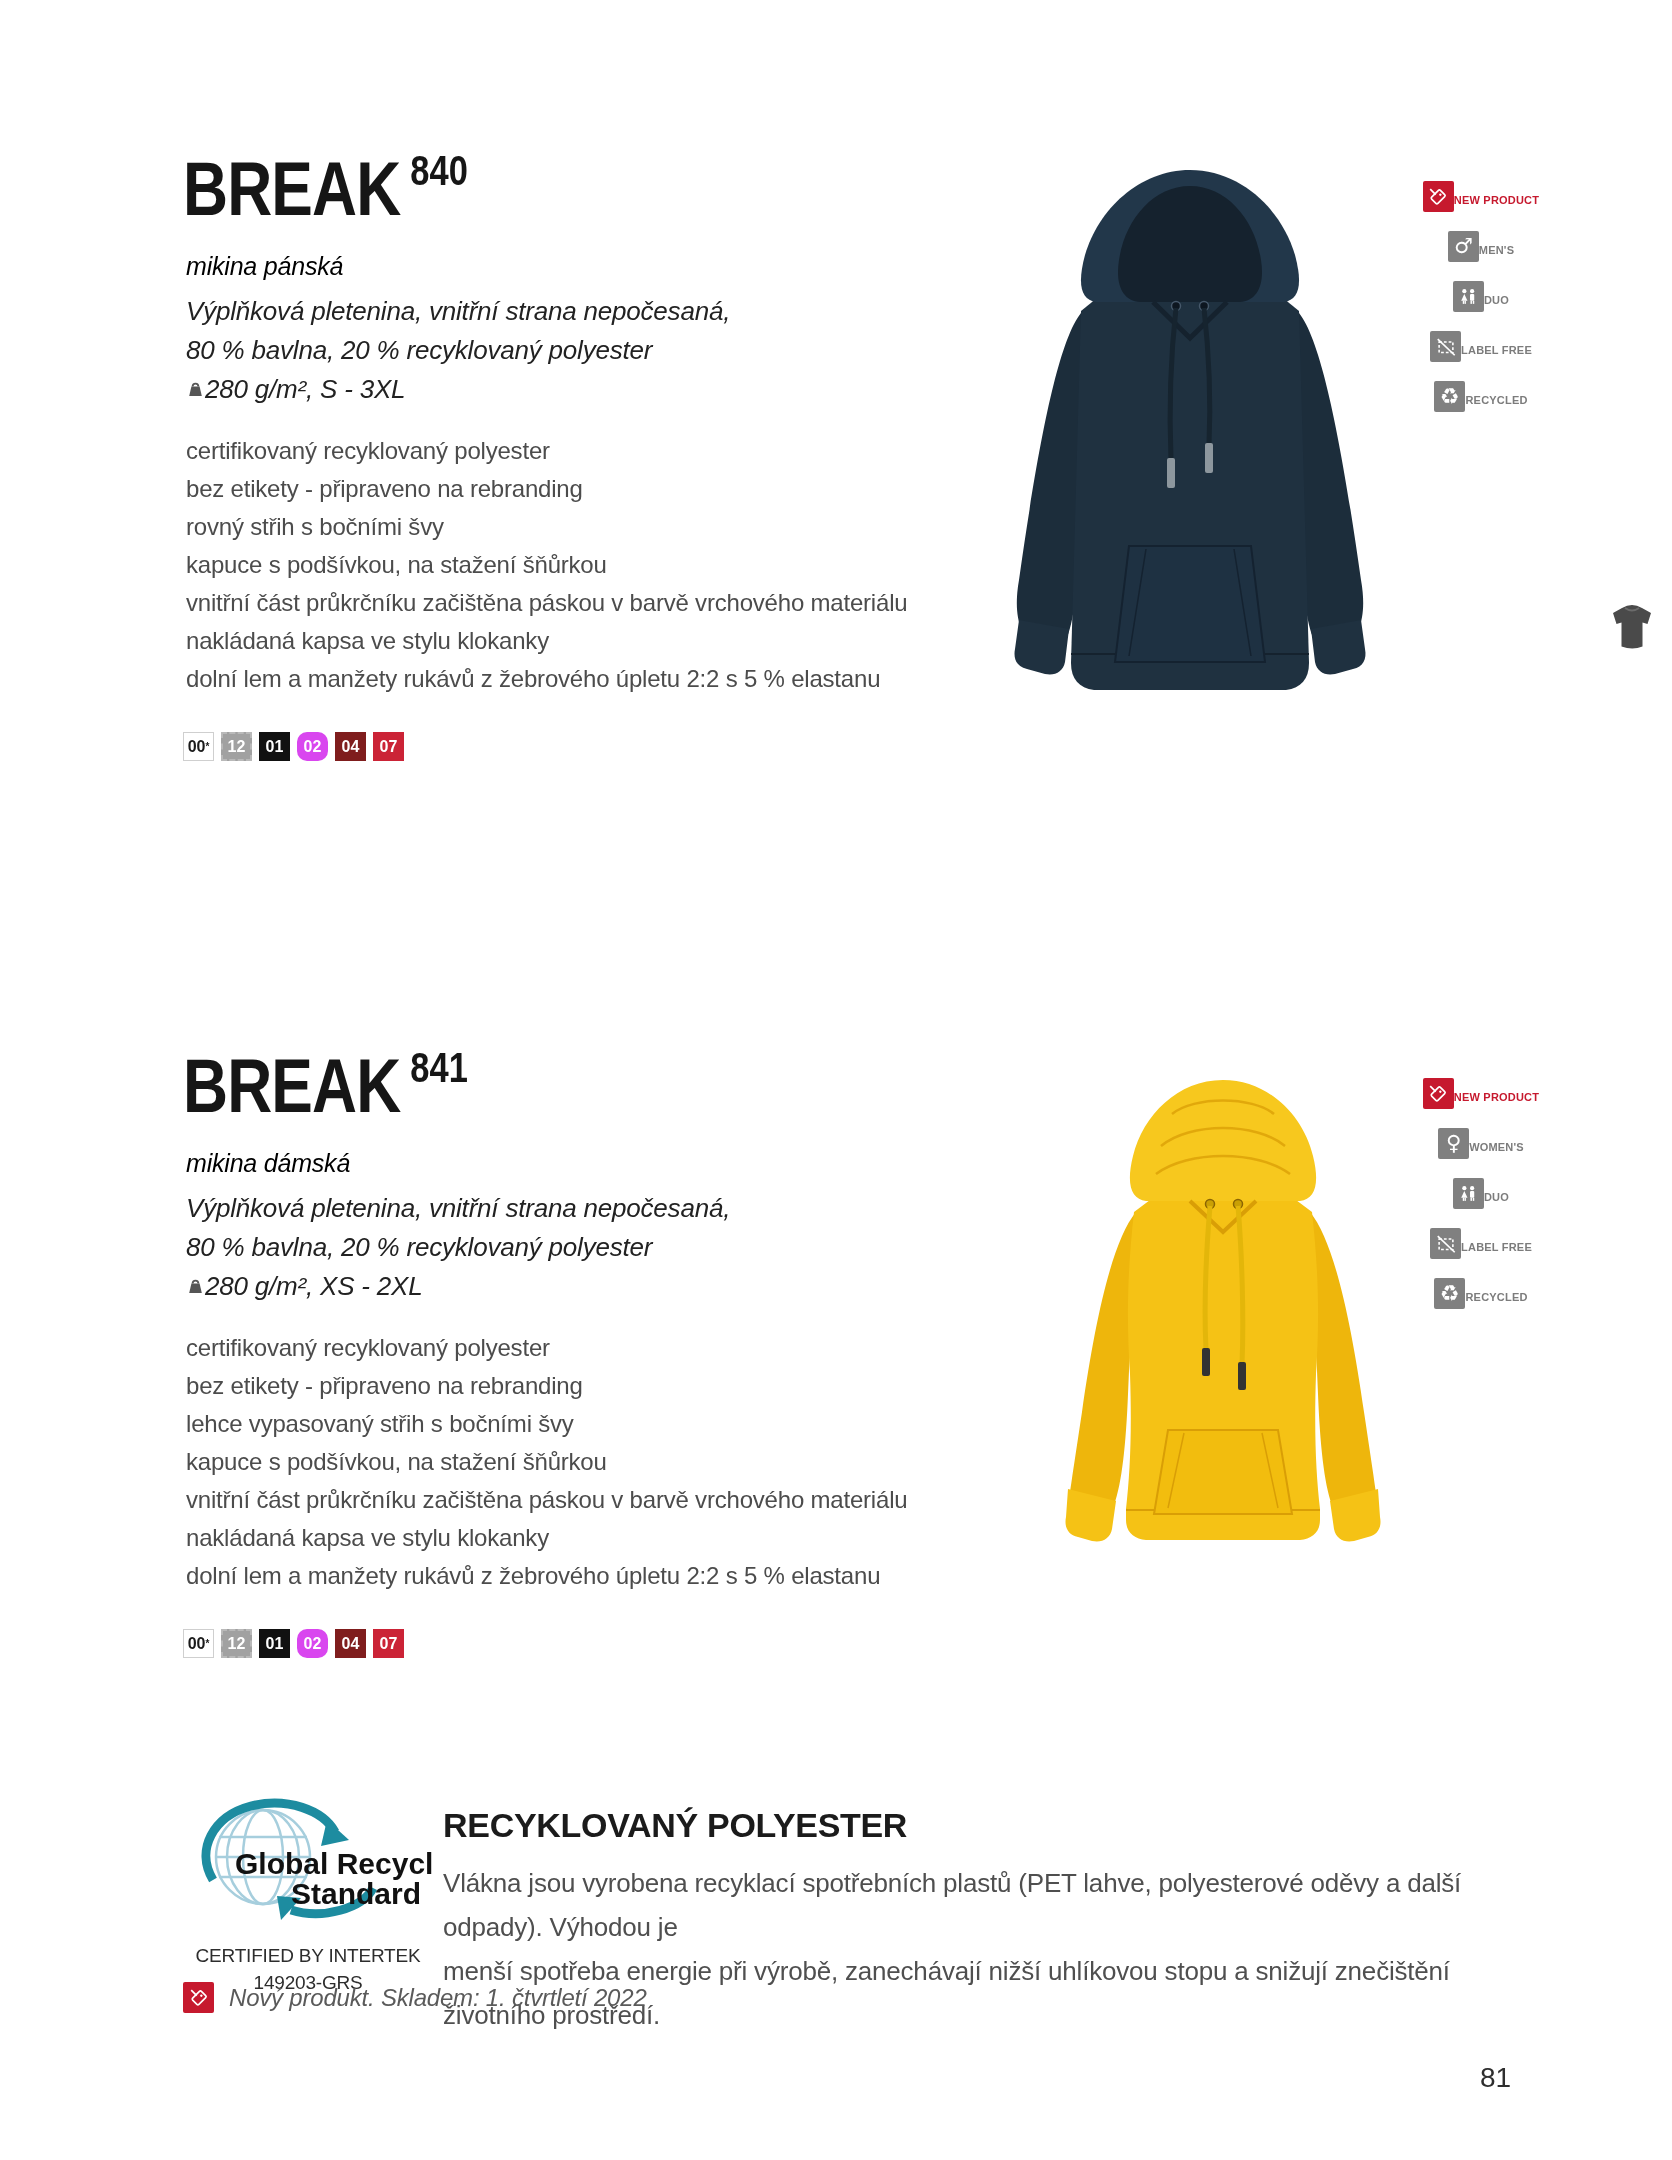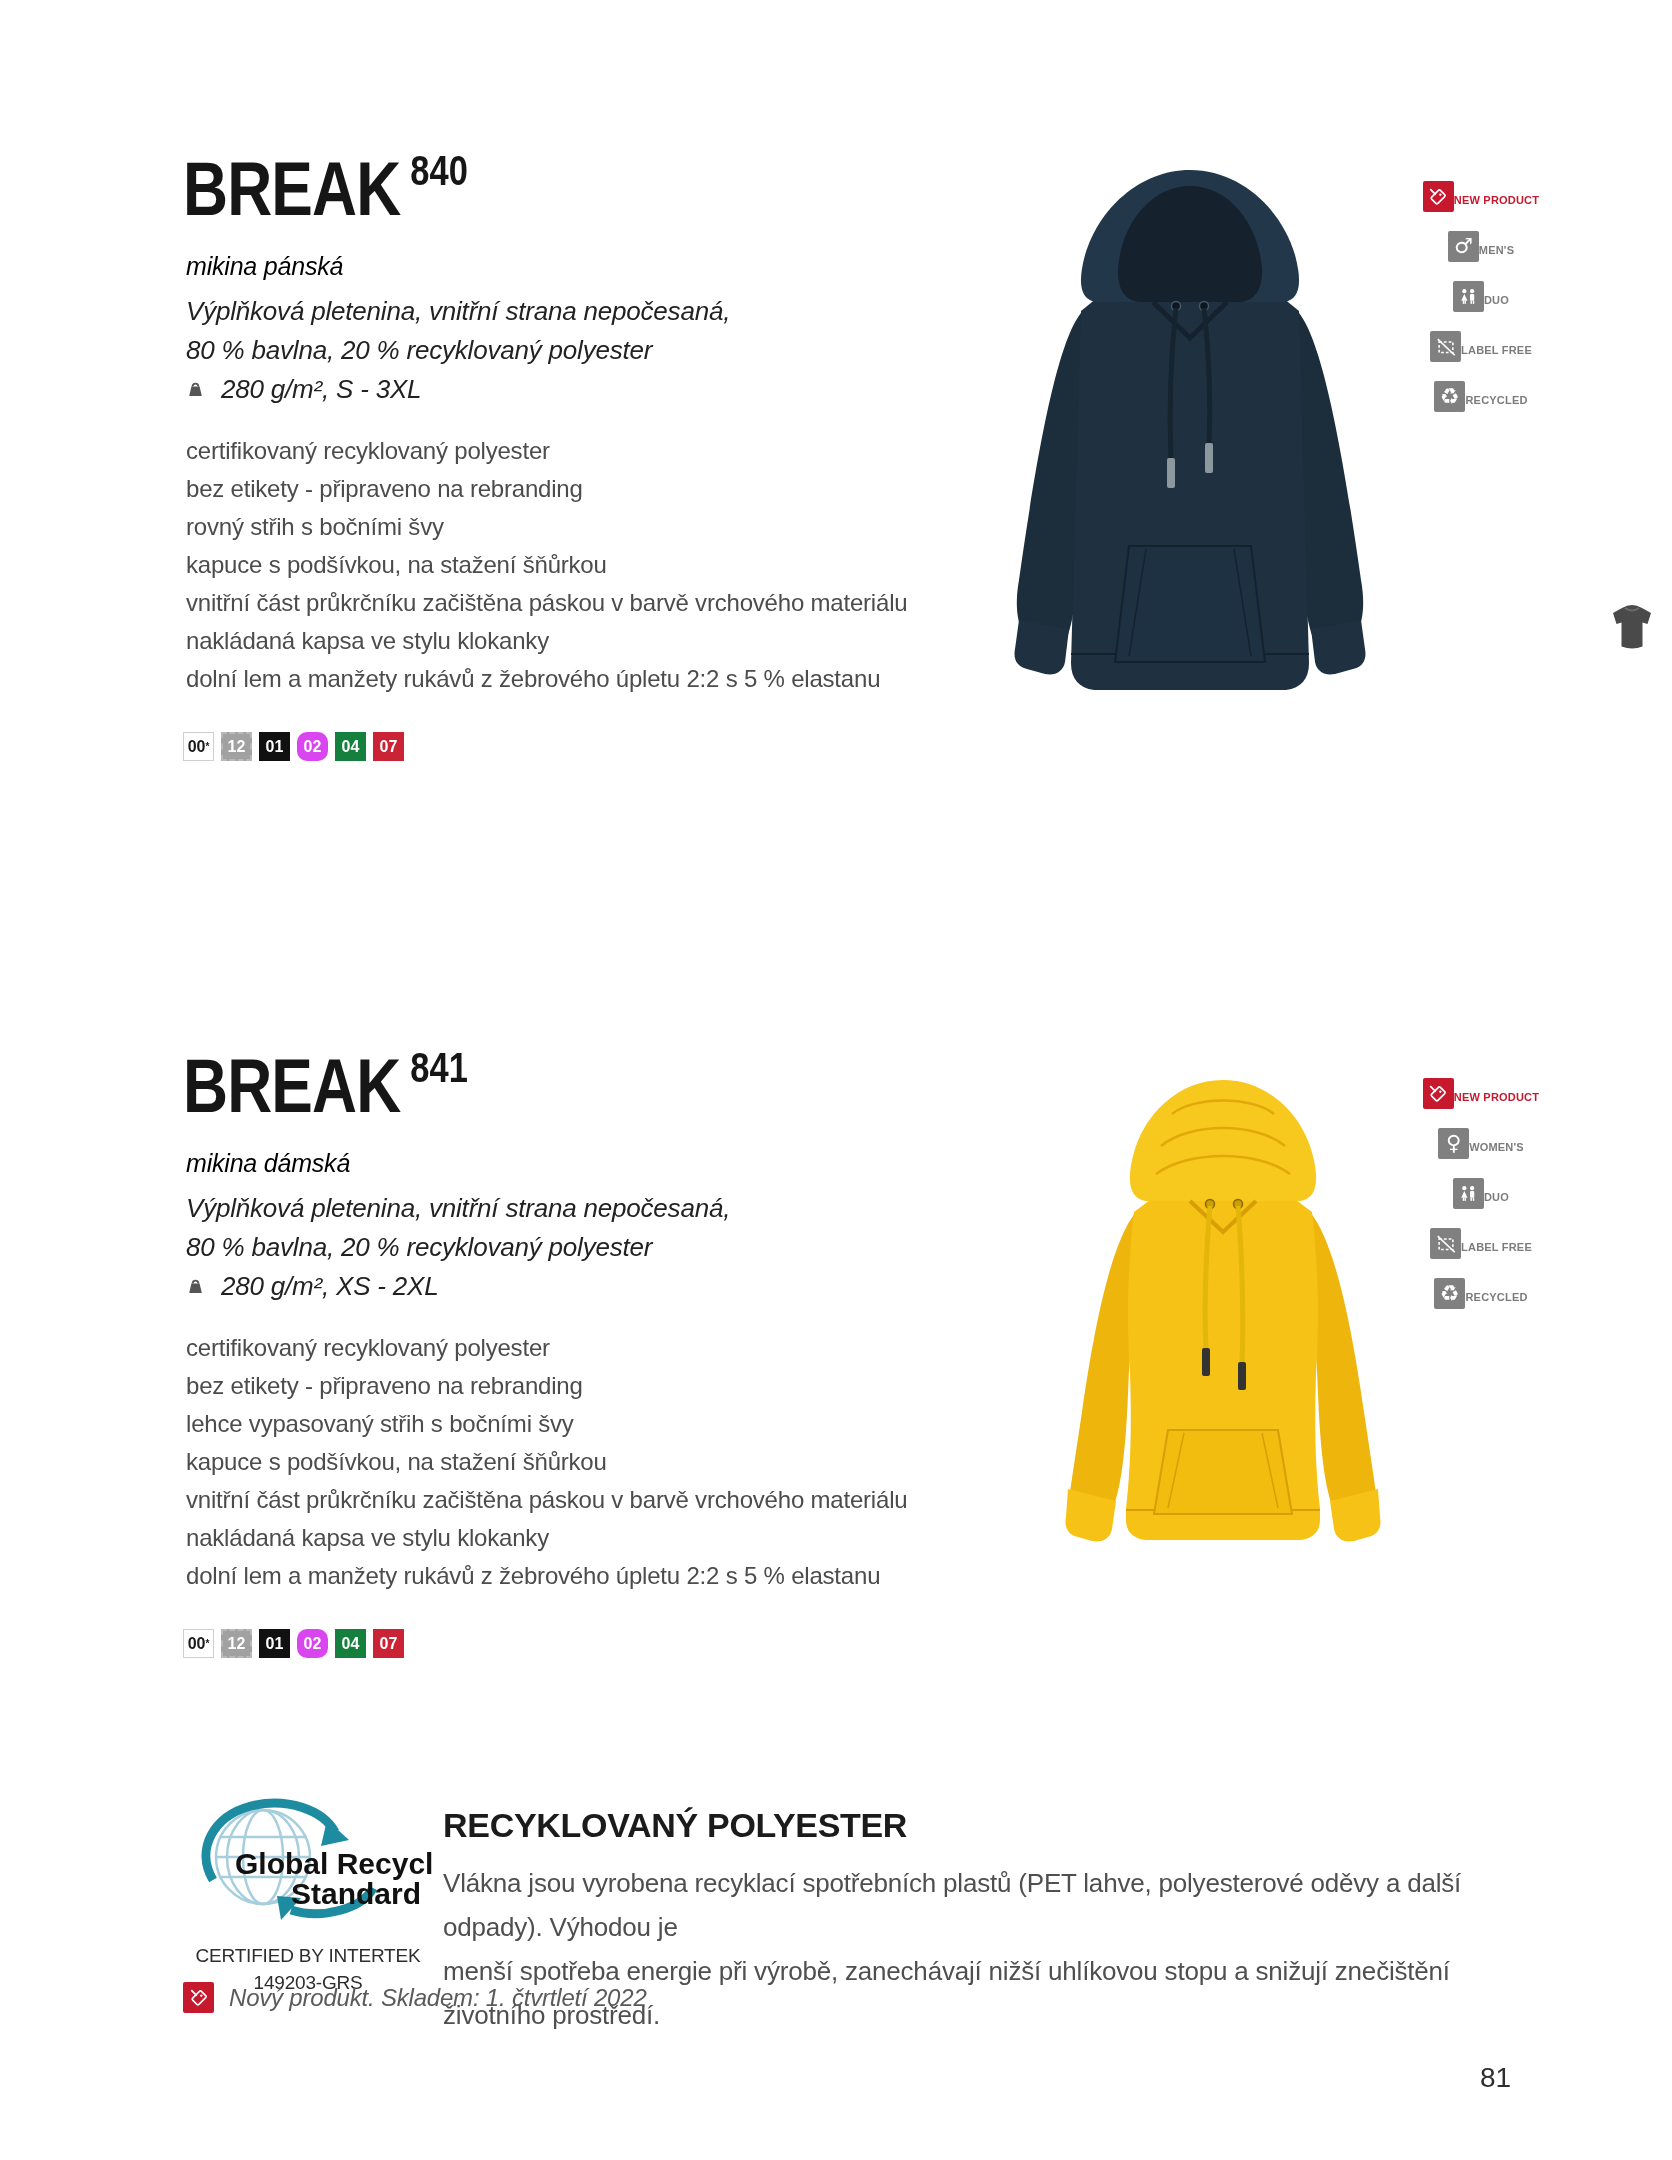--- a/index.html
+++ b/index.html
@@ -7,31 +7,31 @@
         font-family:"Liberation Sans", sans-serif;color:#1a1a1a;}
   .abs{position:absolute;}
 
   
   .product-section{position:absolute;left:0;width:1672px;height:900px;}
   .title-wrap{position:absolute;left:183px;top:150px;transform:scaleX(.82);transform-origin:0 0;white-space:nowrap;line-height:1;}
   .p-title{font-size:76px;font-weight:700;letter-spacing:-1px;color:#161616;}
   .p-code{font-size:42px;font-weight:700;margin-left:12px;vertical-align:30px;color:#161616;}
   .p-subtitle{position:absolute;left:186px;top:252px;font-size:25px;font-style:italic;color:#000000;letter-spacing:-.2px;}
   .p-fabric{position:absolute;left:186px;top:292px;font-size:26px;font-style:italic;line-height:39px;color:#222;letter-spacing:-.2px;}
-  .weight-row{display:flex;align-items:center;gap:16px;}
+  .weight-row{display:flex;align-items:center;gap:0;}
   .p-features{position:absolute;left:186px;top:432px;font-size:24px;line-height:38px;color:#4c4c4c;letter-spacing:-.2px;}
   .swatch-row{position:absolute;left:183px;top:732px;display:flex;gap:7px;justify-content:space-between;}
   .swatch{width:31px;height:29px;display:flex;align-items:center;justify-content:center;
           font-size:16px;font-weight:700;color:#fff;box-sizing:border-box;}
   .swatch sup{font-size:10px;vertical-align:6px;}
   .sw-00{background:#ffffff;border:1px solid #cfcfcf;color:#1a1a1a;}
   .sw-12{background:#a1a1a1;border:2px dashed #b9b9b9;}
   .sw-01{background:#111111;}
   .sw-02{background:#d946ef;border-radius:10px;}
-  .sw-04{background:#15803d;}
+  .sw-04{background:#7f1d1d;}
   .sw-07{background:#cb2336;}
 
   
   .badge-col{position:absolute;left:1446px;top:181px;width:70px;display:flex;flex-direction:column;align-items:center;}
   .badge{display:flex;flex-direction:row;align-items:center;margin-bottom:19px;}
   .badge-box{width:31px;height:31px;border-radius:2px;background:#808080;display:flex;align-items:center;justify-content:center;}
   .badge-box.red{background:#c6192e;}
   .badge-label{margin-top:6px;font-size:11px;font-weight:700;color:#7c7c7c;letter-spacing:.2px;white-space:nowrap;}
   .badge-label.red{color:#c6192e;}
   .glyph-icon{color:#fff;font-family:"DejaVu Sans", sans-serif;font-size:21px;font-weight:700;line-height:1;}

